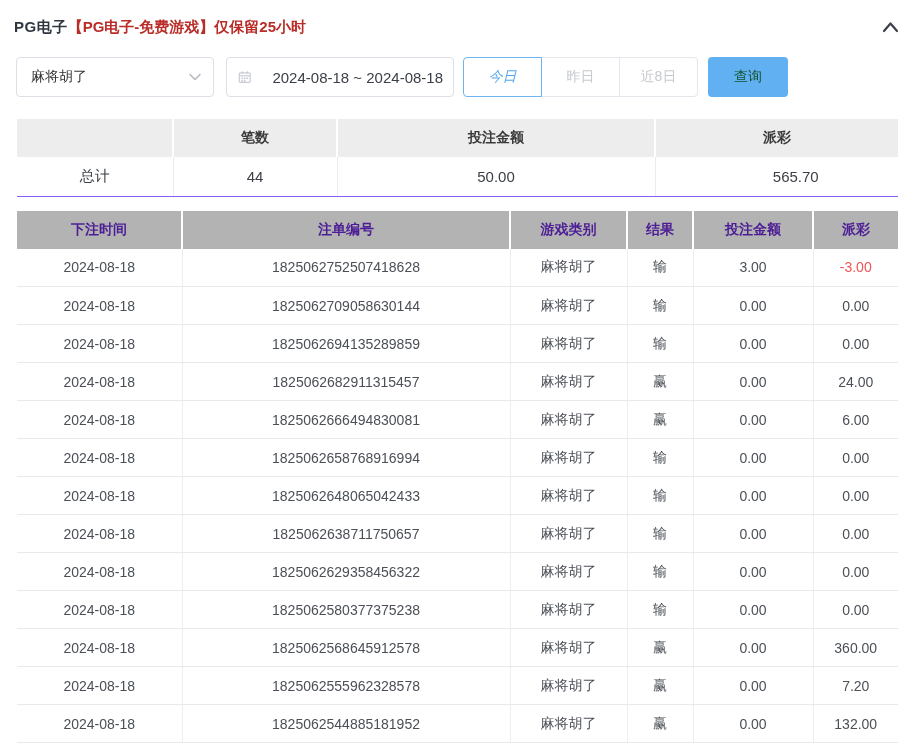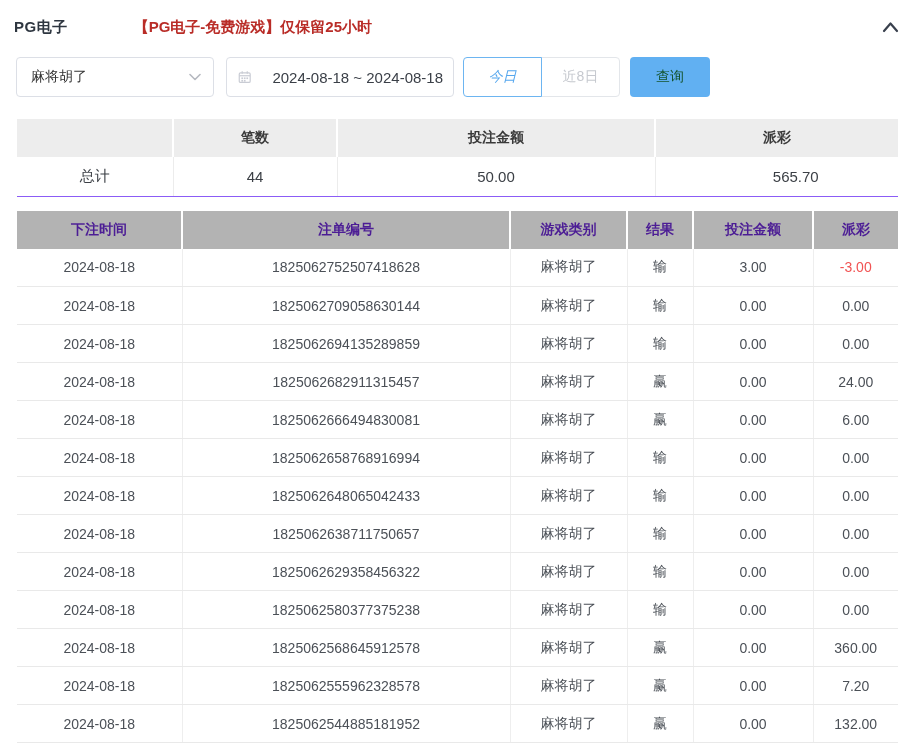--- a/index.html
+++ b/index.html
@@ -1,22 +1,22 @@
 <!DOCTYPE html>
 <html><head>
 <meta charset="utf-8">
 <style>
   * { margin: 0; padding: 0; box-sizing: border-box; }
   html, body { width: 915px; height: 752px; overflow: hidden; background: #fff;
     font-family: "Liberation Sans", "DejaVu Sans", sans-serif; }
 
   
-  .topbar { display: flex; align-items: center; padding: 16px 16px 0 14px; height: 38px; gap: 44px; }
+  .topbar { display: flex; align-items: center; padding: 16px 16px 0 14px; height: 38px; }
   .topbar .title { font-size: 15px; font-weight: bold; color: #2e3640; letter-spacing: .5px; }
-  .topbar .notice { font-size: 15px; font-weight: bold; color: #b92c27; margin-left: 22px; }
+  .topbar .notice { font-size: 15px; font-weight: bold; color: #b92c27; }
   .topbar .collapse { margin-left: auto; cursor: pointer; display: flex; align-items: center; }
 
   
   .filters { display: flex; align-items: center; margin: 19px 16px 0 16px; height: 40px; }
   .select-box { width: 198px; height: 40px; border: 1px solid #dcdfe6; border-radius: 4px;
     display: flex; align-items: center; padding: 0 12px 0 14px; cursor: pointer; background:#fff; }
   .select-box .sel-text { font-size: 14px; color: #333; flex: 1; }
   .date-box { width: 228px; height: 40px; border: 1px solid #dcdfe6; border-radius: 4px;
     display: flex; align-items: center; padding: 0 10px 0 11px; margin-left: 12px; cursor: pointer; background:#fff;gap:12px; }
   .date-box .date-text { font-size: 15px; color: #3a3f47; margin-left: 9px; white-space: nowrap; }
@@ -85,20 +85,21 @@
       <rect x="7" y="8.5" width="2" height="2" fill="#c9ccd4"></rect>
       <rect x="10" y="8.5" width="2" height="2" fill="#c9ccd4"></rect>
       <rect x="4" y="11.5" width="2" height="2" fill="#c9ccd4"></rect>
       <rect x="7" y="11.5" width="2" height="2" fill="#c9ccd4"></rect>
     </svg>
     <span class="date-text">2024-08-18 ~ 2024-08-18</span>
   </div>
 
   <div class="btn-group">
       <button class="qbtn active">今日</button>
+      <button class="qbtn">昨日</button>
       <button class="qbtn">近8日</button>
     </div>
 
   <button class="search-btn">查询</button>
 </div>
 
 <table class="summary-table">
   <colgroup>
       <col style="width:156px">
       <col style="width:164px">

